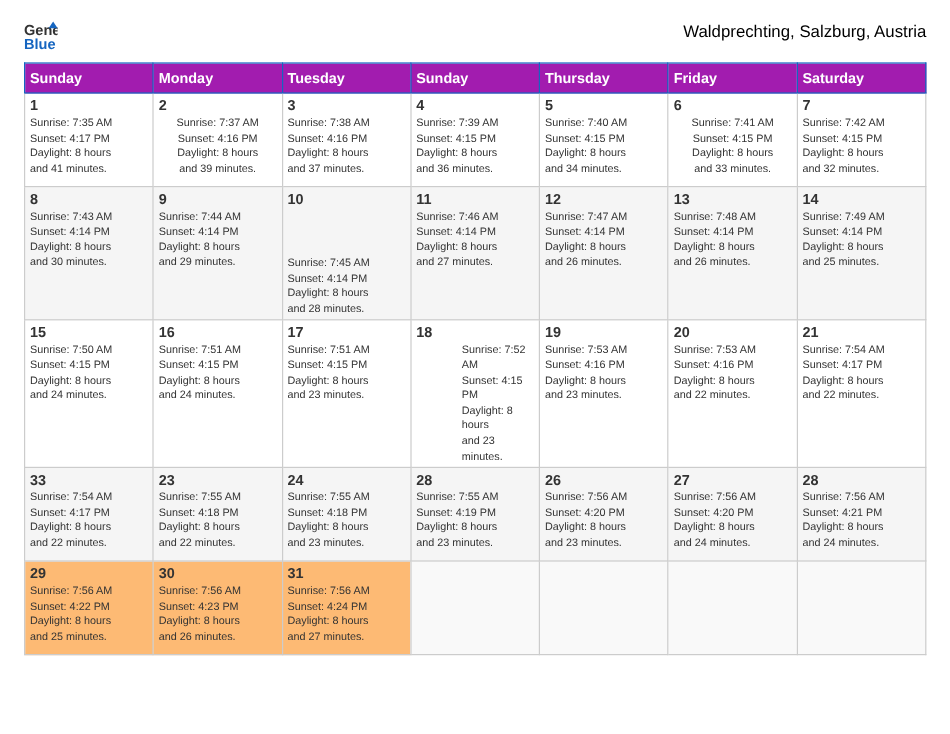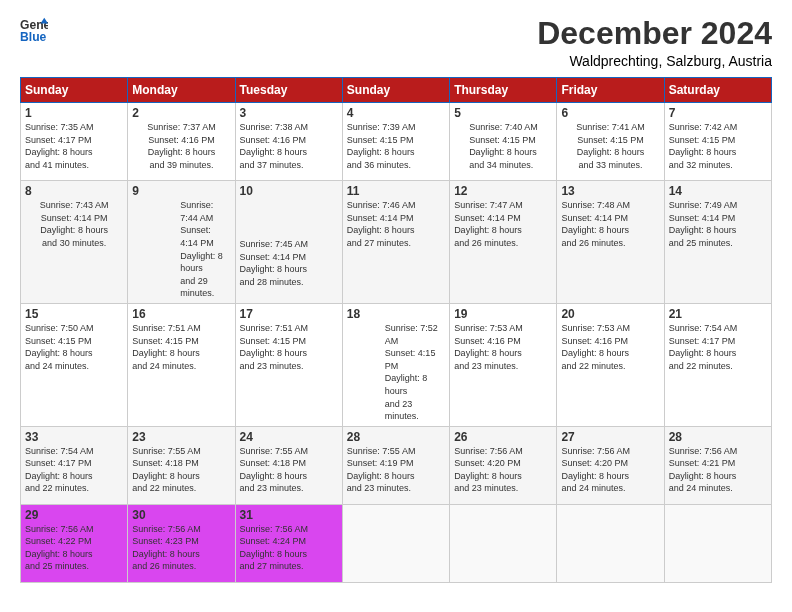--- a/index.html
+++ b/index.html
@@ -43,21 +43,21 @@
       font-size: 14px;
       color: #000000;
       margin-top: 2px;
     }
     .calendar-table {
       width: 100%;
       border-collapse: collapse;
       table-layout: fixed;
     }
     .calendar-table th {
-      background: #b91c1c;
+      background: #a21caf;
       color: #fff;
       font-size: 12px;
       font-weight: bold;
       padding: 5px 4px;
       text-align: left;
       border: 1px solid #1565c0;
     }
     .calendar-table td {
       border: 1px solid #ccc;
       vertical-align: top;
@@ -79,37 +79,36 @@
     .cell-text {
       font-size: 9px;
       line-height: 1.4;
       color: #333;
     }
     .empty-cell {
       background: #f9f9f9 !important;
     }
     
     .calendar-table tbody tr:last-child td {
-      background: #d946ef;
+      background: #fdba74;
     }
   </style>
 </head>
 <body>
 
 <div class="page">
   <div class="header">
     <div class="logo">
       <svg class="logo-icon" viewBox="0 0 30 30">
         <text x="0" y="14" font-size="13" font-weight="bold" fill="#333" font-family="Arial">General</text>
         <text x="0" y="27" font-size="13" font-weight="bold" fill="#1565c0" font-family="Arial">Blue</text>
         <polygon points="26,2 30,8 22,8" fill="#1565c0"></polygon>
       </svg>
     </div>
     <div class="title-block">
-      <div class="month-title">December 2024</div>
       <div class="subtitle">Waldprechting, Salzburg, Austria</div>
     </div>
   </div>
 
   <table class="calendar-table">
     <thead>
       <tr>
       <th>Sunday</th>
           <th>Monday</th>
           <th>Tuesday</th>
@@ -144,21 +143,21 @@
           </td>
           <td>
             <span class="day-num">4</span>
             <div class="cell-text" style="white-space: pre-line;">Sunrise: 7:39 AM
 Sunset: 4:15 PM
 Daylight: 8 hours
 and 36 minutes.</div>
           </td>
           <td>
             <span class="day-num">5</span>
-            <div class="cell-text" style="white-space: pre-line; margin-left: 15px;">Sunrise: 7:40 AM
+            <div class="cell-text" style="white-space: pre-line;">Sunrise: 7:40 AM
 Sunset: 4:15 PM
 Daylight: 8 hours
 and 34 minutes.</div>
           </td>
           <td>
             <span class="day-num">6</span>
             <div class="cell-text" style="white-space: pre-line; text-align: center;">Sunrise: 7:41 AM
 Sunset: 4:15 PM
 Daylight: 8 hours
 and 33 minutes.</div>
@@ -167,28 +166,28 @@
             <span class="day-num">7</span>
             <div class="cell-text" style="white-space: pre-line;">Sunrise: 7:42 AM
 Sunset: 4:15 PM
 Daylight: 8 hours
 and 32 minutes.</div>
           </td>
         </tr>
         <tr>
           <td>
             <span class="day-num">8</span>
-            <div class="cell-text" style="white-space: pre-line; text-align: center;">Sunrise: 7:43 AM
+            <div class="cell-text" style="white-space: pre-line;">Sunrise: 7:43 AM
 Sunset: 4:14 PM
 Daylight: 8 hours
 and 30 minutes.</div>
           </td>
           <td>
             <span class="day-num">9</span>
-            <div class="cell-text" style="white-space: pre-line; margin-left: 48px;">Sunrise: 7:44 AM
+            <div class="cell-text" style="white-space: pre-line;">Sunrise: 7:44 AM
 Sunset: 4:14 PM
 Daylight: 8 hours
 and 29 minutes.</div>
           </td>
           <td>
             <span class="day-num">10</span>
             <div class="cell-text" style="white-space: pre-line; margin-top: 40px;">Sunrise: 7:45 AM
 Sunset: 4:14 PM
 Daylight: 8 hours
 and 28 minutes.</div>

